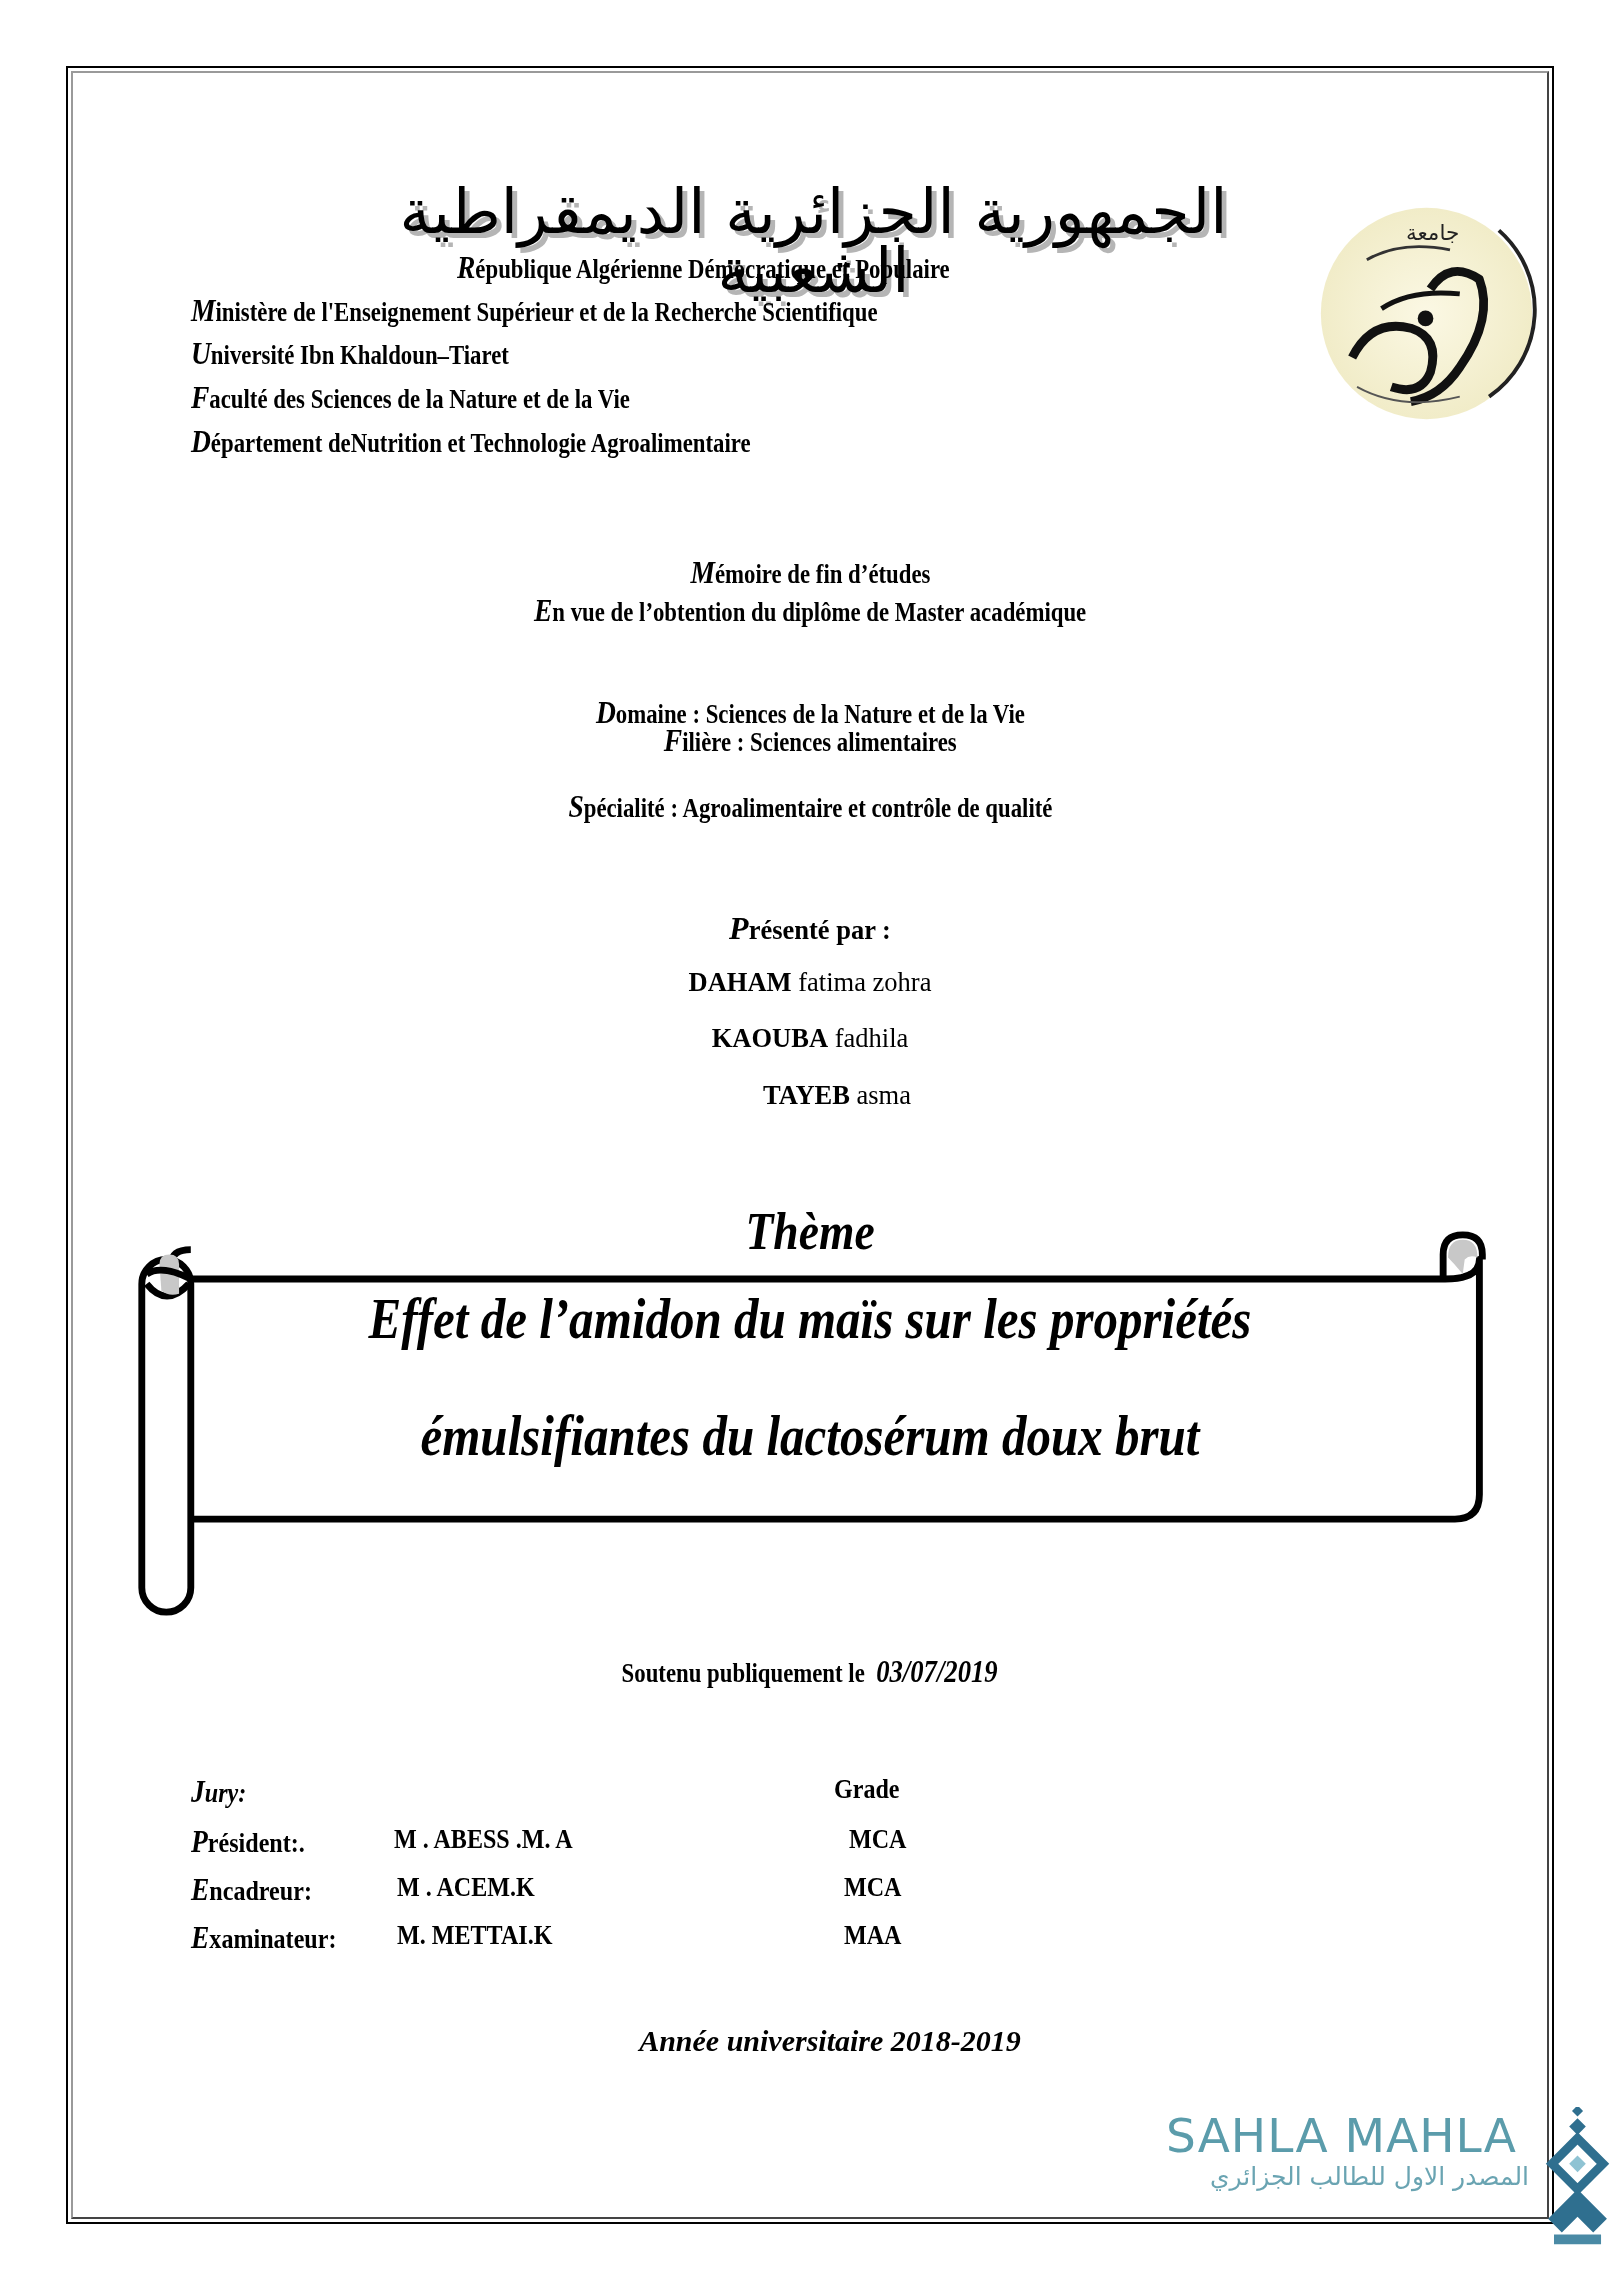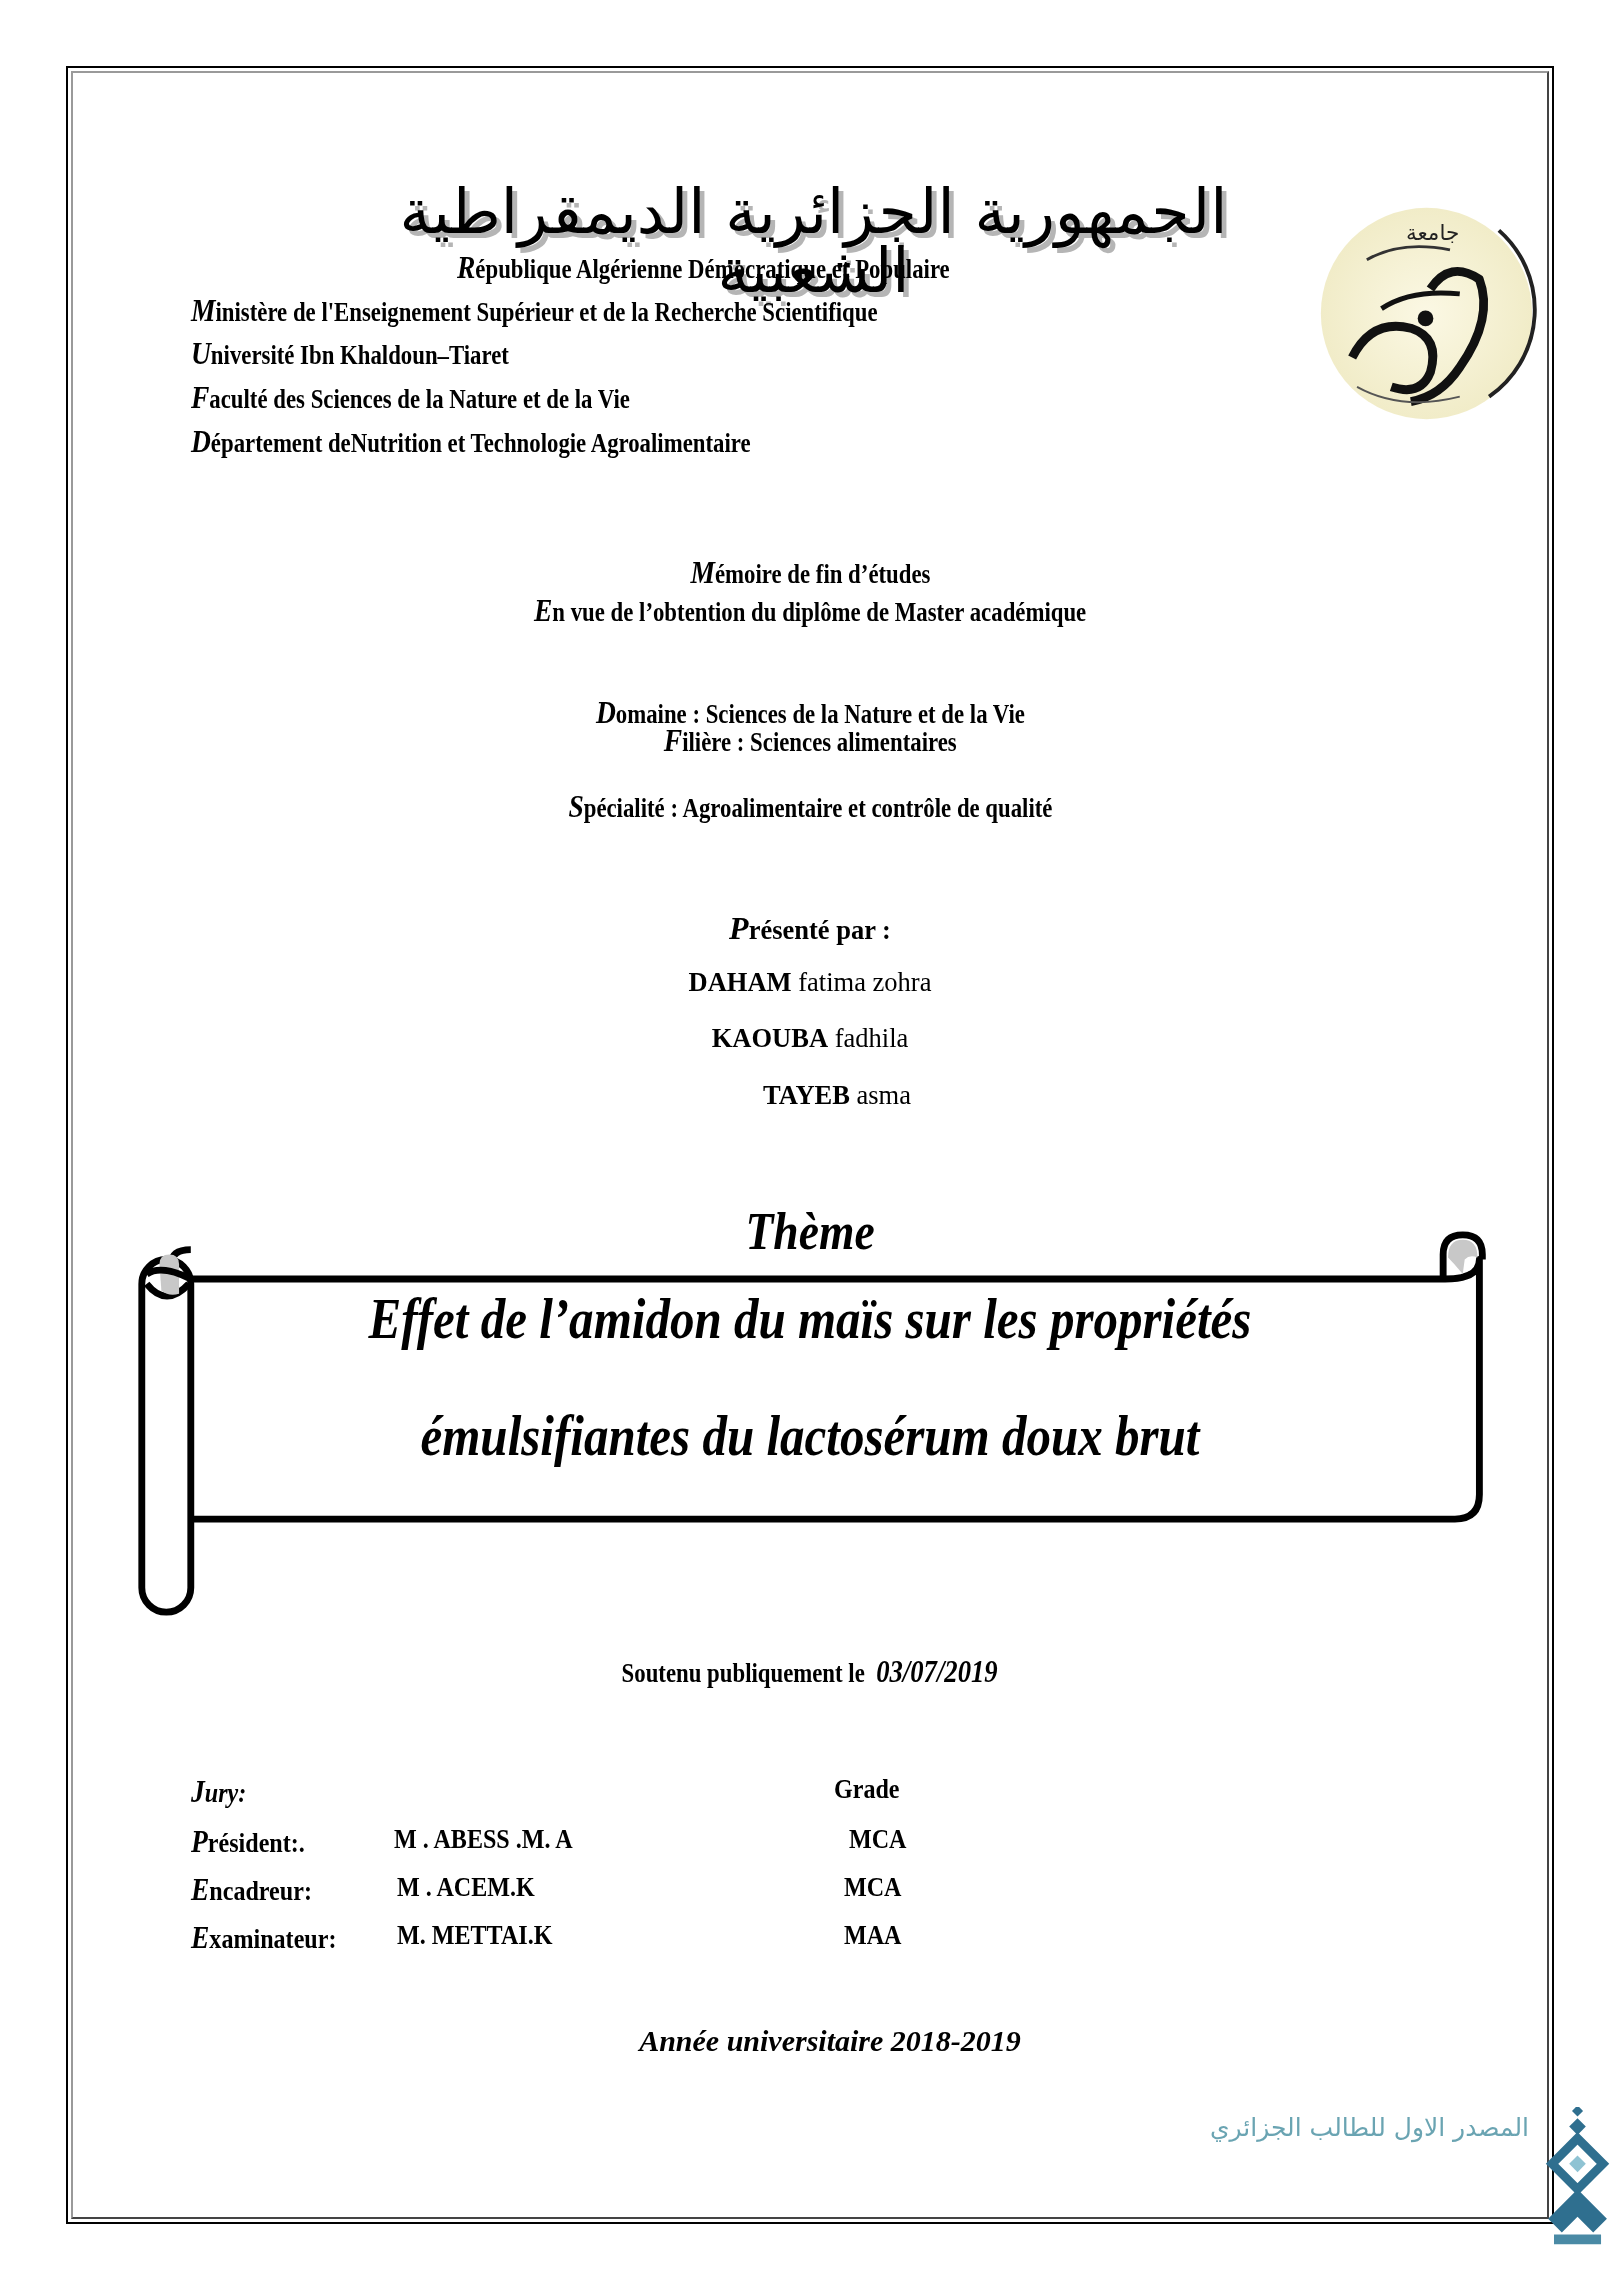--- a/index.html
+++ b/index.html
@@ -150,20 +150,21 @@
   <span class="cap">E</span><span>xaminateur:</span>
 </div>
 <div class="abs jury" style="left:397px; top:1919px;">M. METTAI.K</div>
 <div class="abs jury" style="left:844px; top:1919px;">MAA</div>
 
 <div class="abs center-line" style="top:2024px;margin-left:20px;">
   <span class="inner" style="font-style:italic; font-size:30px; transform:none;">Année universitaire 2018-2019</span>
 </div>
 
 <div class="abs brand">
+  <div class="brand-en">SAHLA MAHLA</div>
   <div class="brand-ar">المصدر الاول للطالب الجزائري</div>
 </div>
 <svg class="abs" style="left:1544px; top:2107px;" width="69" height="147" viewBox="0 0 70 150">
   <g fill="#2f6f8f">
     <rect x="30" y="0" width="8" height="8" transform="rotate(45 34 4)"></rect>
     <rect x="28" y="14" width="12" height="12" transform="rotate(45 34 20)"></rect>
     <path d="M34 32 L60 58 L34 84 L8 58 Z" fill="none" stroke="#2f6f8f" stroke-width="9"></path>
     <rect x="28" y="52" width="12" height="12" fill="#8fc3d3" transform="rotate(45 34 58)"></rect>
     <path d="M34 84 L64 114 L50 128 L34 112 L18 128 L4 114 Z"></path>
     <path d="M10 130 L58 130 L58 140 L10 140 Z" fill="#4a8aa5"></path>

